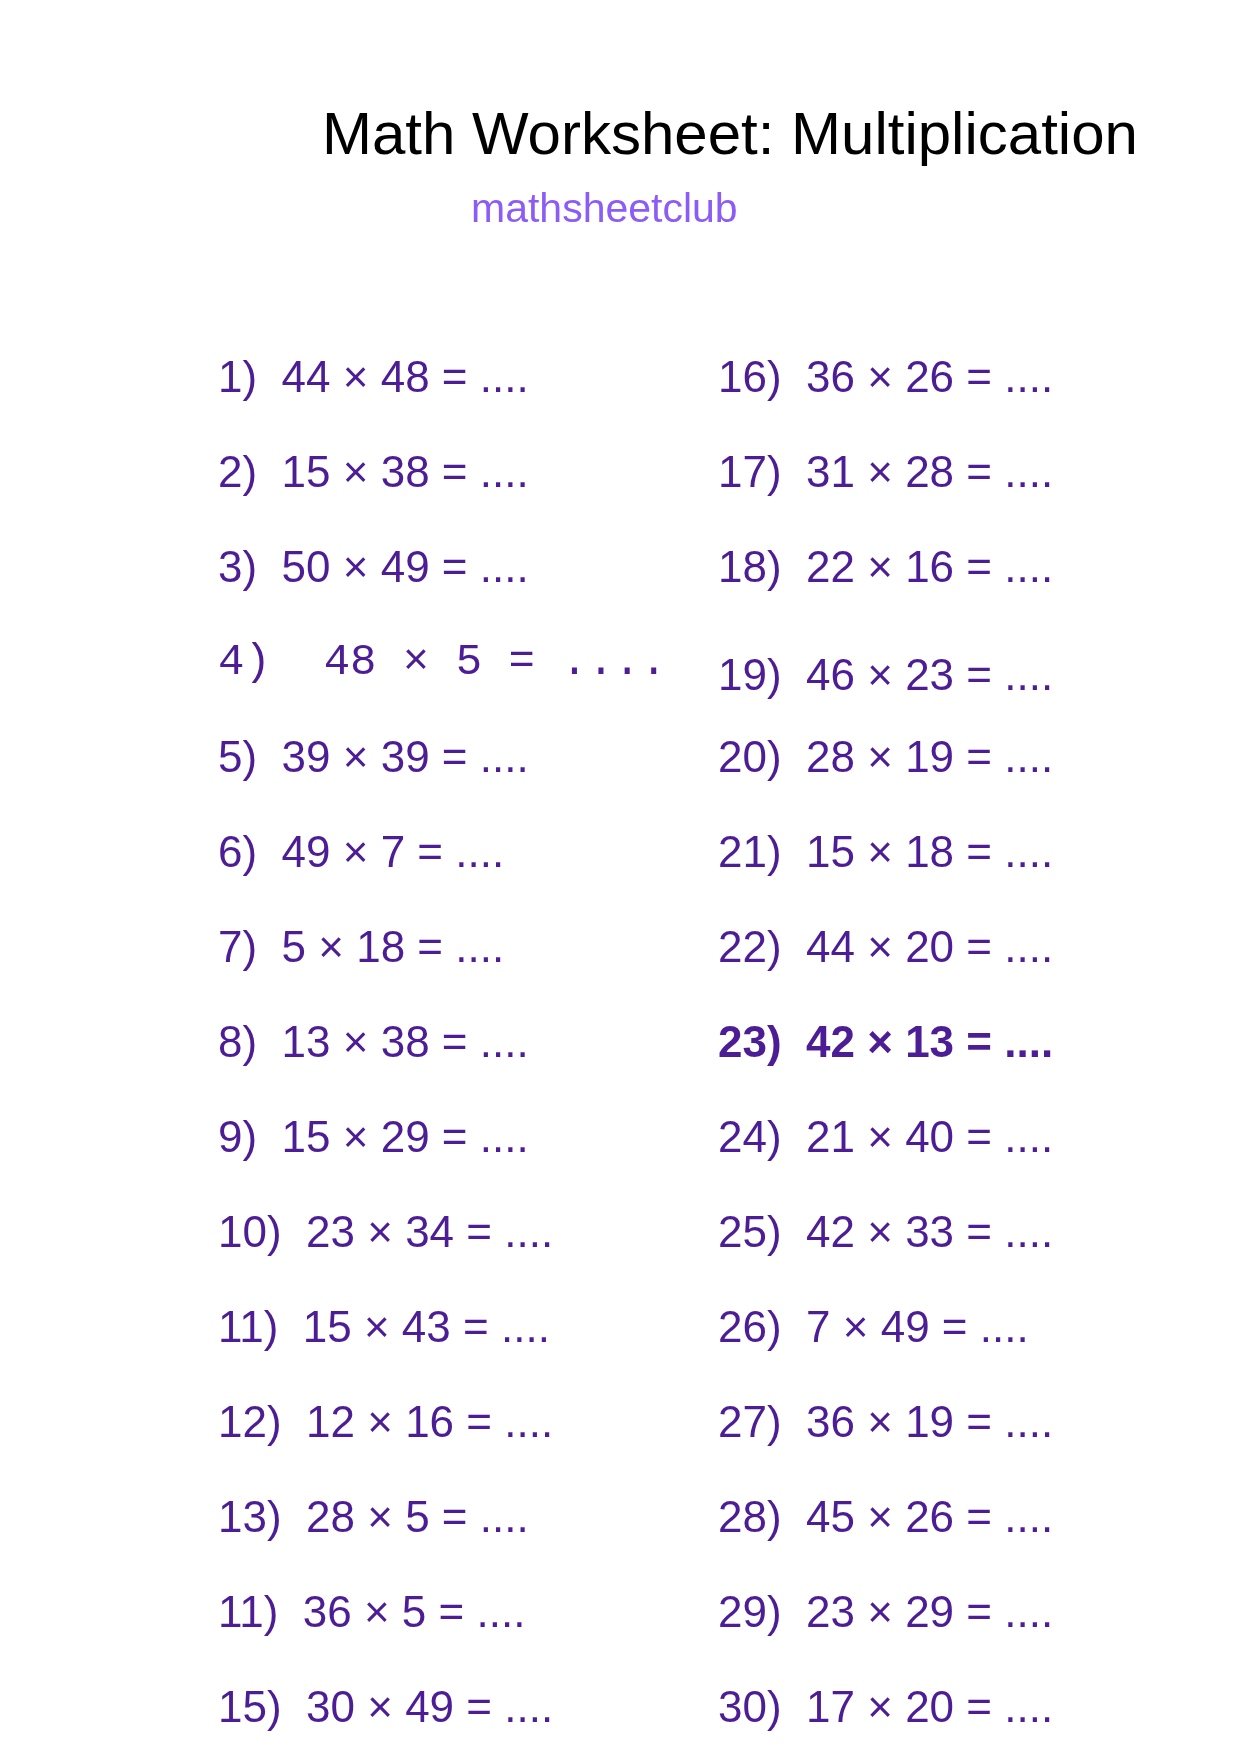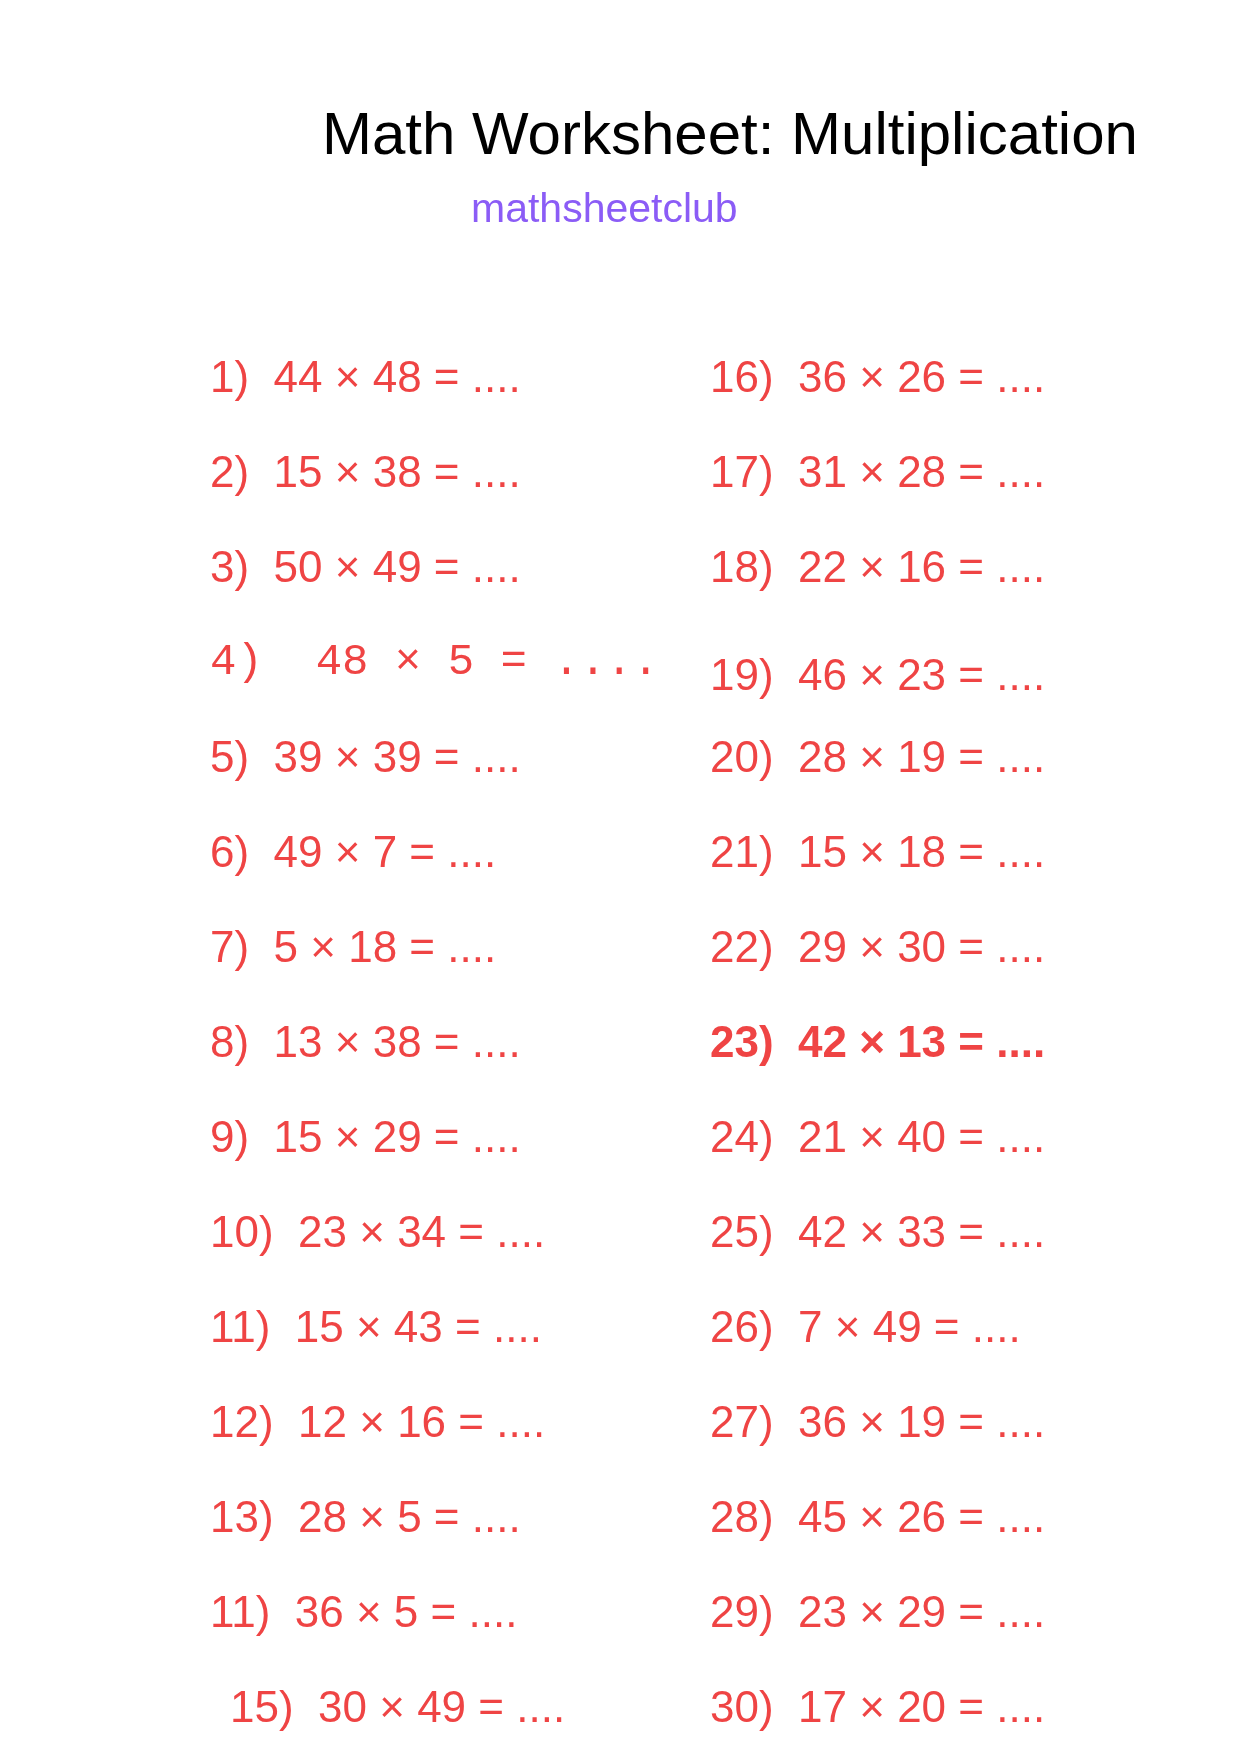--- a/index.html
+++ b/index.html
@@ -43,25 +43,25 @@
       color: #8b5cf6;
     }
     .column {
       position: absolute;
       top: 355px;
     }
     .column.left { left: 202px; }
     .column.right { left: 702px; }
     .problem {
       position: absolute;
-      left: 8px;
+      left: 16px;
       font-size: 44px;
       line-height: 44px;
       white-space: pre;
-      color: #ef4444;
+      color: #4c1d95;
     }
   </style>
 </head>
 <body>
 
 <div class="page">
   <h1 class="title">Math Worksheet: Multiplication</h1>
   <div class="subtitle">mathsheetclub</div>
 
   <div class="column left">
@@ -72,30 +72,30 @@
       <div class="problem" style="top: 380px;"><span>5)</span><span>  </span><span>39 × 39 = ....</span></div>
       <div class="problem" style="top: 475px;"><span>6)</span><span>  </span><span>49 × 7 = ....</span></div>
       <div class="problem" style="top: 570px;"><span>7)</span><span>  </span><span>5 × 18 = ....</span></div>
       <div class="problem" style="top: 665px;"><span>8)</span><span>  </span><span>13 × 38 = ....</span></div>
       <div class="problem" style="top: 760px;"><span>9)</span><span>  </span><span>15 × 29 = ....</span></div>
       <div class="problem" style="top: 855px;"><span>10)</span><span>  </span><span>23 × 34 = ....</span></div>
       <div class="problem" style="top: 950px;"><span>11)</span><span>  </span><span>15 × 43 = ....</span></div>
       <div class="problem" style="top: 1045px;"><span>12)</span><span>  </span><span>12 × 16 = ....</span></div>
       <div class="problem" style="top: 1140px;"><span>13)</span><span>  </span><span>28 × 5 = ....</span></div>
       <div class="problem" style="top: 1235px;"><span>11)</span><span>  </span><span>36 × 5 = ....</span></div>
-      <div class="problem" style="top: 1330px; margin-left: 20px;"><span>15)</span><span>  </span><span>30 × 49 = ....</span></div>
+      <div class="problem" style="top: 1330px;"><span>15)</span><span>  </span><span>30 × 49 = ....</span></div>
     </div>
   <div class="column right">
       <div class="problem" style="top: 0px;"><span>16)</span><span>  </span><span>36 × 26 = ....</span></div>
       <div class="problem" style="top: 95px;"><span>17)</span><span>  </span><span>31 × 28 = ....</span></div>
       <div class="problem" style="top: 190px;"><span>18)</span><span>  </span><span>22 × 16 = ....</span></div>
       <div class="problem" style="top: 285px; margin-top: 13px;"><span>19)</span><span>  </span><span>46 × 23 = ....</span></div>
       <div class="problem" style="top: 380px;"><span>20)</span><span>  </span><span>28 × 19 = ....</span></div>
       <div class="problem" style="top: 475px;"><span>21)</span><span>  </span><span>15 × 18 = ....</span></div>
-      <div class="problem" style="top: 570px;"><span>22)</span><span>  </span><span>29 × 30 = ....</span></div>
+      <div class="problem" style="top: 570px;"><span>22)</span><span>  </span><span>44 × 20 = ....</span></div>
       <div class="problem" style="top: 665px; font-weight: bold;"><span>23)</span><span>  </span><span>42 × 13 = ....</span></div>
       <div class="problem" style="top: 760px;"><span>24)</span><span>  </span><span>21 × 40 = ....</span></div>
       <div class="problem" style="top: 855px;"><span>25)</span><span>  </span><span>42 × 33 = ....</span></div>
       <div class="problem" style="top: 950px;"><span>26)</span><span>  </span><span>7 × 49 = ....</span></div>
       <div class="problem" style="top: 1045px;"><span>27)</span><span>  </span><span>36 × 19 = ....</span></div>
       <div class="problem" style="top: 1140px;"><span>28)</span><span>  </span><span>45 × 26 = ....</span></div>
       <div class="problem" style="top: 1235px;"><span>29)</span><span>  </span><span>23 × 29 = ....</span></div>
       <div class="problem" style="top: 1330px;"><span>30)</span><span>  </span><span>17 × 20 = ....</span></div>
     </div>
 </div>

